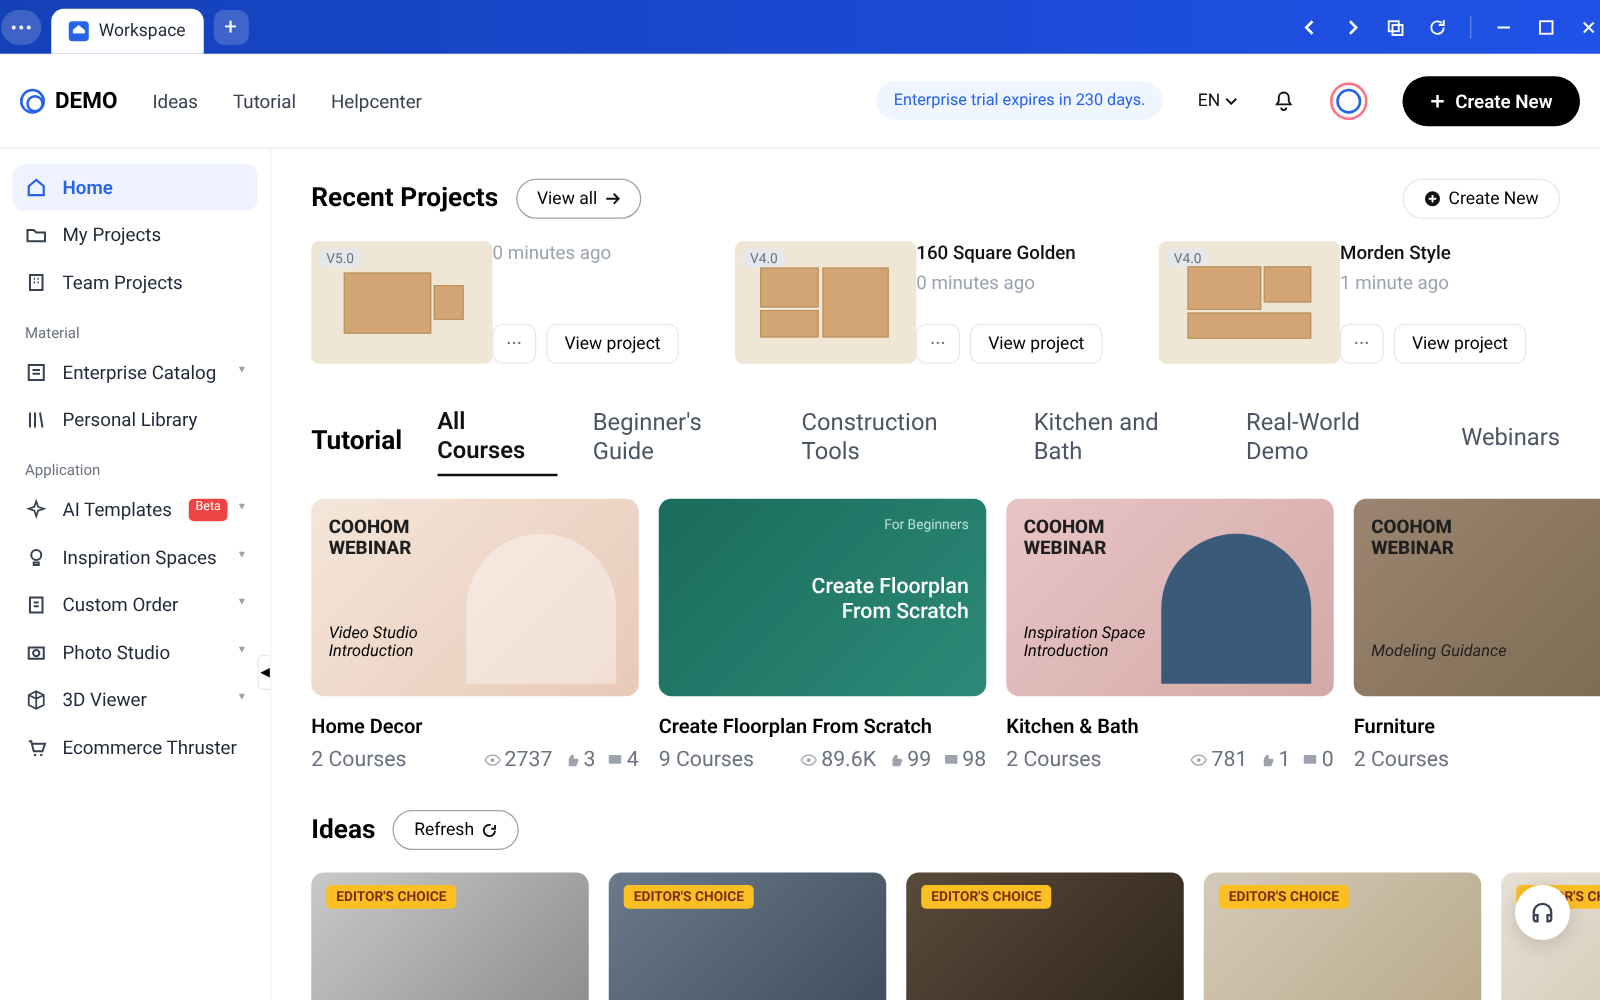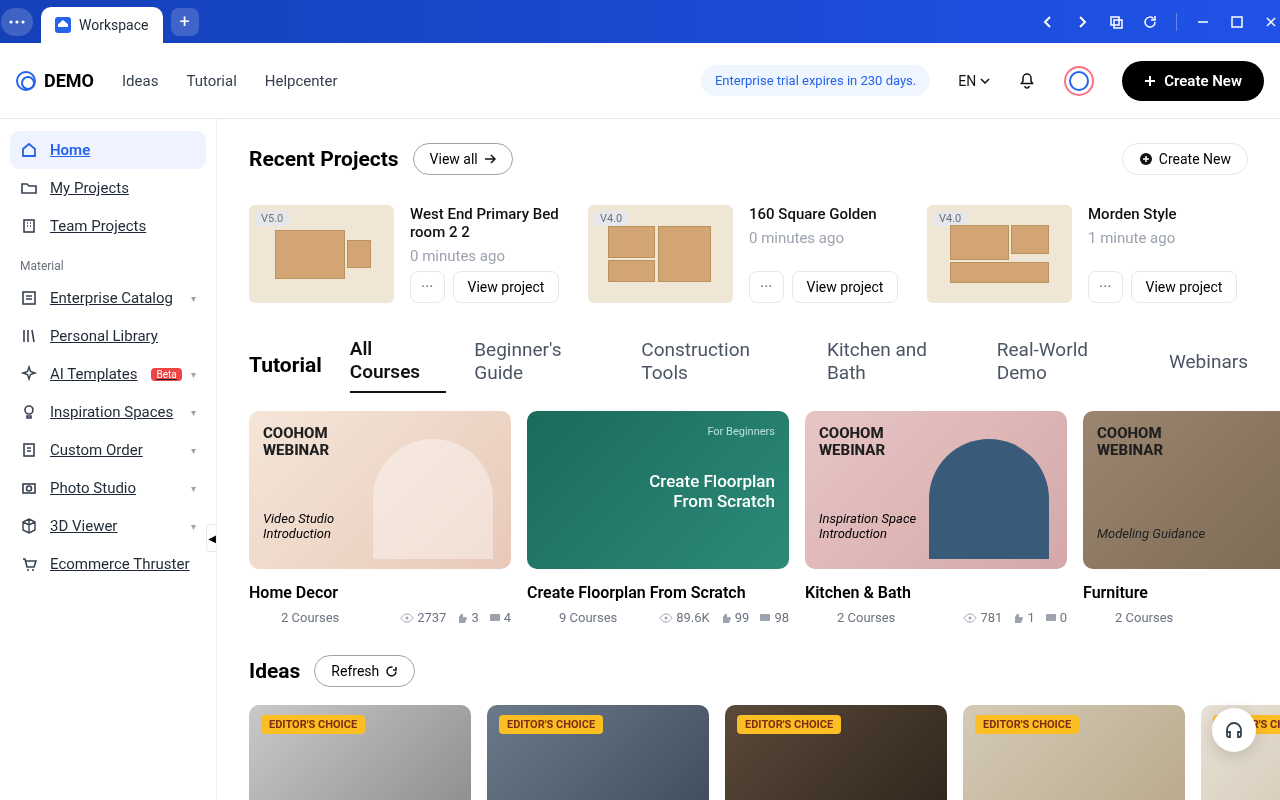--- a/index.html
+++ b/index.html
@@ -21,34 +21,34 @@
 .logo-text{font-weight:700;font-size:18px;}
 .hnav{font-size:15px;color:#374151;}
 .trial{margin-left:auto;background:#eff6ff;color:#2563eb;font-size:13px;padding:8px 14px;border-radius:18px;}
 .lang{display:flex;align-items:center;gap:4px;font-size:14px;color:#111;}
 .bell{width:18px;height:18px;}
 .avatar{width:30px;height:30px;border-radius:50%;border:2px solid #fb7185;display:flex;align-items:center;justify-content:center;}
 .avatar-inner{width:20px;height:20px;border-radius:50%;border:2px solid #2563eb;}
 .create-btn{background:#000;color:#fff;border-radius:22px;padding:11px 22px;font-size:15px;font-weight:600;display:flex;align-items:center;gap:8px;}
 .body{display:flex;height:697px;}
 .sidebar{width:216px;padding:12px 10px;overflow:hidden;position:relative;}
-.sb-item{display:flex;align-items:center;gap:12px;padding:10px 10px;border-radius:10px;font-size:15px;color:#1f2937;position:relative;text-decoration:underline;}
+.sb-item{display:flex;gap:12px;padding:10px 10px;border-radius:10px;font-size:15px;color:#1f2937;position:relative;}
 .sb-item.active{background:#eef3ff;color:#2563eb;font-weight:600;}
 .sb-label{font-size:12px;color:#6b7280;padding:14px 10px 6px;}
 .sb-icon{width:18px;height:18px;flex-shrink:0;}
 .sb-badge{background:#ef4444;color:#fff;font-size:10px;padding:1px 5px;border-radius:4px;margin-left:2px;}
 .sb-caret{position:absolute;right:10px;font-size:10px;color:#9ca3af;}
 .collapse{position:absolute;right:-2px;top:405px;width:12px;height:28px;background:#fff;border:1px solid #e5e7eb;border-radius:4px 0 0 4px;display:flex;align-items:center;justify-content:center;font-size:10px;}
 .main{flex:1;padding:24px 32px 0 32px;overflow:hidden;border-left:1px solid #f1f1f1;}
 .row{display:flex;align-items:center;gap:14px;}
 .sec-title{font-size:21px;font-weight:700;}
 .pill-btn{border:1px solid #a3a3a3;border-radius:18px;padding:7px 16px;font-size:14px;display:flex;align-items:center;gap:6px;}
 .create-new-pill{background:#fff;border:1px solid #e5e7eb;}
 .projects{display:flex;gap:18px;margin-top:18px;}
-.proj{display:flex;gap:16px;width:33%;margin-top:12px;}
+.proj{display:flex;width:33%;}
 .proj-thumb{width:145px;height:98px;background:#f0e6d6;border-radius:6px;position:relative;flex-shrink:0;}
 .ver-badge{position:absolute;left:6px;top:6px;background:#e5e7eb;color:#6b7280;font-size:11px;padding:1px 6px;border-radius:4px;}
 .proj-info{display:flex;flex-direction:column;gap:6px;}
 .proj-title{font-size:15px;font-weight:500;color:#111;}
 .proj-time{font-size:15px;color:#9ca3af;}
 .proj-actions{display:flex;gap:8px;margin-top:auto;}
 .icon-btn{border:1px solid #e5e7eb;border-radius:8px;padding:7px 10px;font-size:16px;line-height:1;color:#6b7280;}
 .view-btn{border:1px solid #e5e7eb;border-radius:8px;padding:7px 14px;font-size:14px;}
 .tabs{display:flex;align-items:center;gap:28px;margin-top:34px;}
 .tab-item{font-size:19px;color:#4b5563;padding-bottom:8px;}
@@ -59,21 +59,21 @@
 .ct1{background:linear-gradient(135deg,#f4e6d9,#e8c9b8);}
 .ct2{background:linear-gradient(135deg,#1a6b5c,#2d8a78);}
 .ct3{background:linear-gradient(135deg,#e8c5c5,#d4a8a8);}
 .ct4{background:linear-gradient(135deg,#9b8570,#7a6850);}
 .webinar-txt{position:absolute;left:14px;top:14px;font-weight:800;font-size:15px;color:#1f1f1f;line-height:1.1;}
 .course-sub{position:absolute;left:14px;bottom:28px;font-size:13px;font-style:italic;white-space:pre-line;}
 .ct2 .course-sub{color:#fff;left:auto;right:14px;bottom:58px;font-size:17px;font-style:normal;font-weight:500;text-align:right;}
 .ct2-badge{position:absolute;right:14px;top:14px;color:#b8e0d8;font-size:11px;}
 .circ{position:absolute;right:18px;top:28px;width:120px;height:120px;border-radius:60px 60px 0 0;background:rgba(255,255,255,.4);}
 .course-title{font-size:16px;font-weight:600;margin-top:14px;}
-.course-meta{display:flex;align-items:flex-start;margin-top:8px;font-size:13px;color:#6b7280;margin-left:32px;}
+.course-meta{display:flex;align-items:flex-end;margin-top:8px;font-size:17px;color:#6b7280;}
 .course-count{flex:1;}
 .stat{display:flex;align-items:center;gap:3px;margin-left:10px;}
 .ideas-cards{display:flex;gap:16px;margin-top:18px;}
 .idea-card{width:222px;height:130px;border-radius:10px;background:#d4c8b8;position:relative;flex-shrink:0;overflow:hidden;}
 .ic1{background:linear-gradient(135deg,#c9c9c9,#8a8a8a);}
 .ic2{background:linear-gradient(135deg,#6b7a8a,#3d4a5a);}
 .ic3{background:linear-gradient(135deg,#5a4a3a,#2d241a);}
 .ic4{background:linear-gradient(135deg,#d4cab8,#b8a888);}
 .ic5{background:linear-gradient(135deg,#e8e0d4,#c8bfa8);}
 .ed-badge{position:absolute;left:12px;top:10px;background:#fbbf24;color:#7c2d12;font-size:11px;font-weight:700;padding:3px 8px;border-radius:4px;}
@@ -184,20 +184,21 @@
         </svg>
     <span>Enterprise Catalog</span>
     <span class="sb-caret">▾</span>
   </div>
   <div class="sb-item">
     <svg class="sb-icon" viewBox="0 0 18 18">
           <path d="M4 3v12M8 3v12M12 3l2 12" stroke="#374151" stroke-width="1.6"></path>
         </svg>
     <span>Personal Library</span>
   </div>
+  <div class="sb-label">Application</div>
   <div class="sb-item">
     <svg class="sb-icon" viewBox="0 0 18 18">
           <path d="M9 2l1.5 4.5L15 8l-4.5 1.5L9 14l-1.5-4.5L3 8l4.5-1.5z" stroke="#374151" stroke-width="1.4" fill="none"></path>
         </svg>
     <span>AI Templates</span>
     <span class="sb-badge">Beta</span>
     <span class="sb-caret">▾</span>
   </div>
   <div class="sb-item">
     <svg class="sb-icon" viewBox="0 0 18 18">
@@ -263,21 +264,20 @@
   <div class="projects">
     <div class="proj">
       <div class="proj-thumb">
         <span class="ver-badge">V5.0</span>
         <div class="plan">
               <div class="plan-room" style="left:10%;top:15%;width:60%;height:70%"></div>
               <div class="plan-room" style="left:72%;top:30%;width:20%;height:40%"></div>
             </div>
       </div>
       <div class="proj-info">
-        <span class="proj-title">West End Primary Bed room 2 2</span>
         <span class="proj-time">0 minutes ago</span>
         <div class="proj-actions">
           <span class="icon-btn">···</span>
           <span class="view-btn">View project</span>
         </div>
       </div>
     </div>
     <div class="proj">
       <div class="proj-thumb">
         <span class="ver-badge">V4.0</span>

